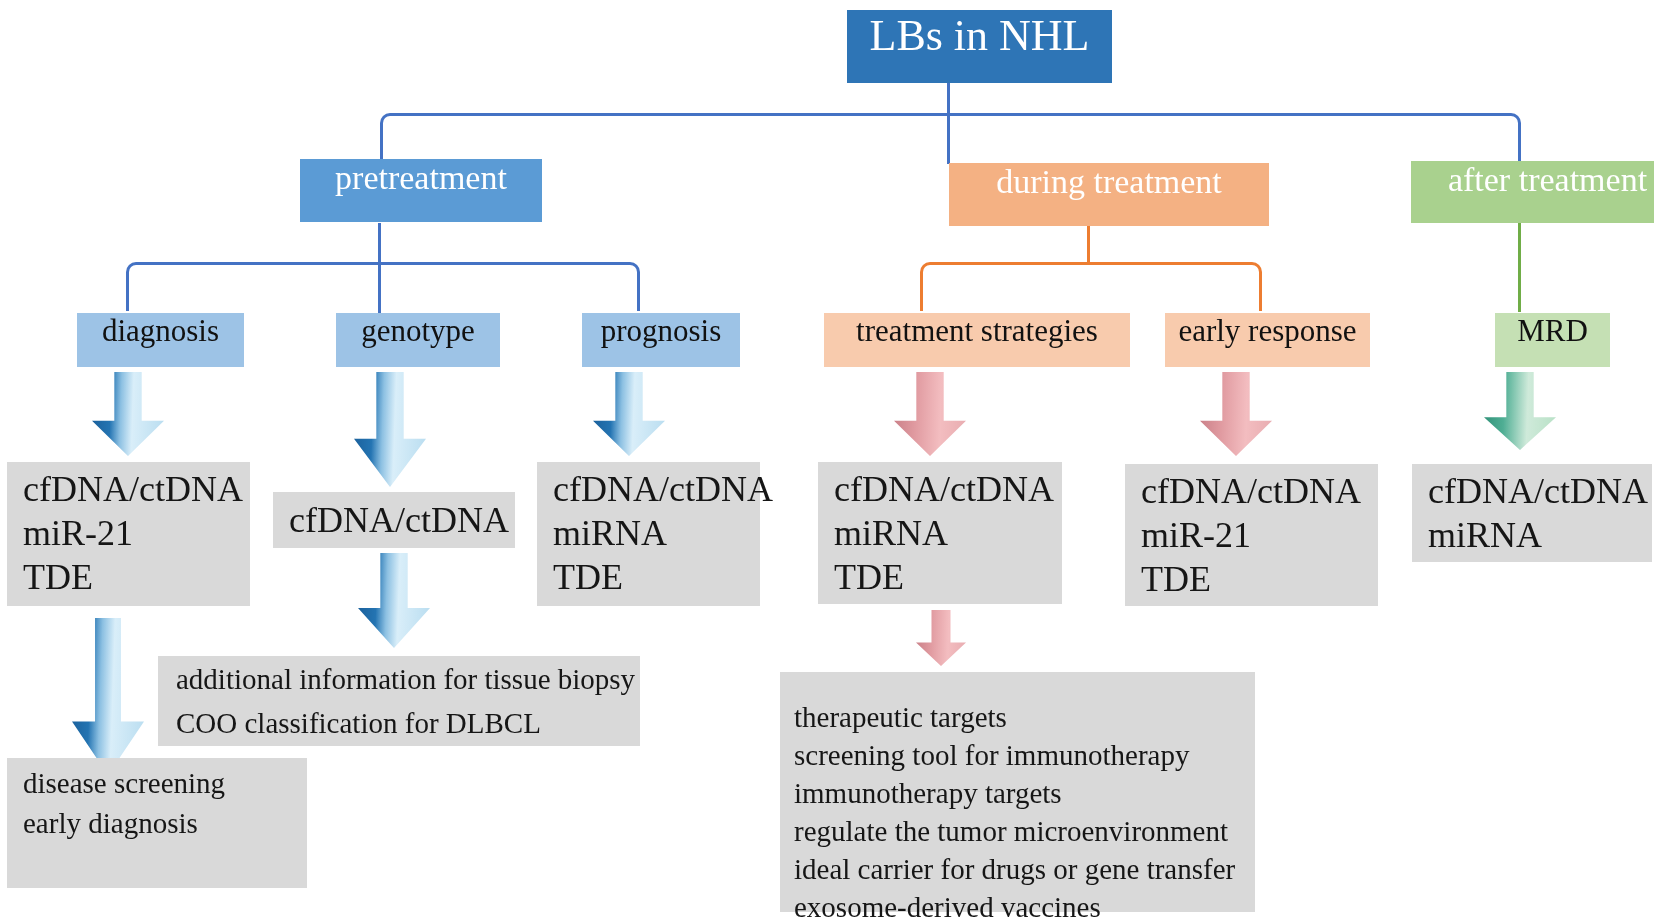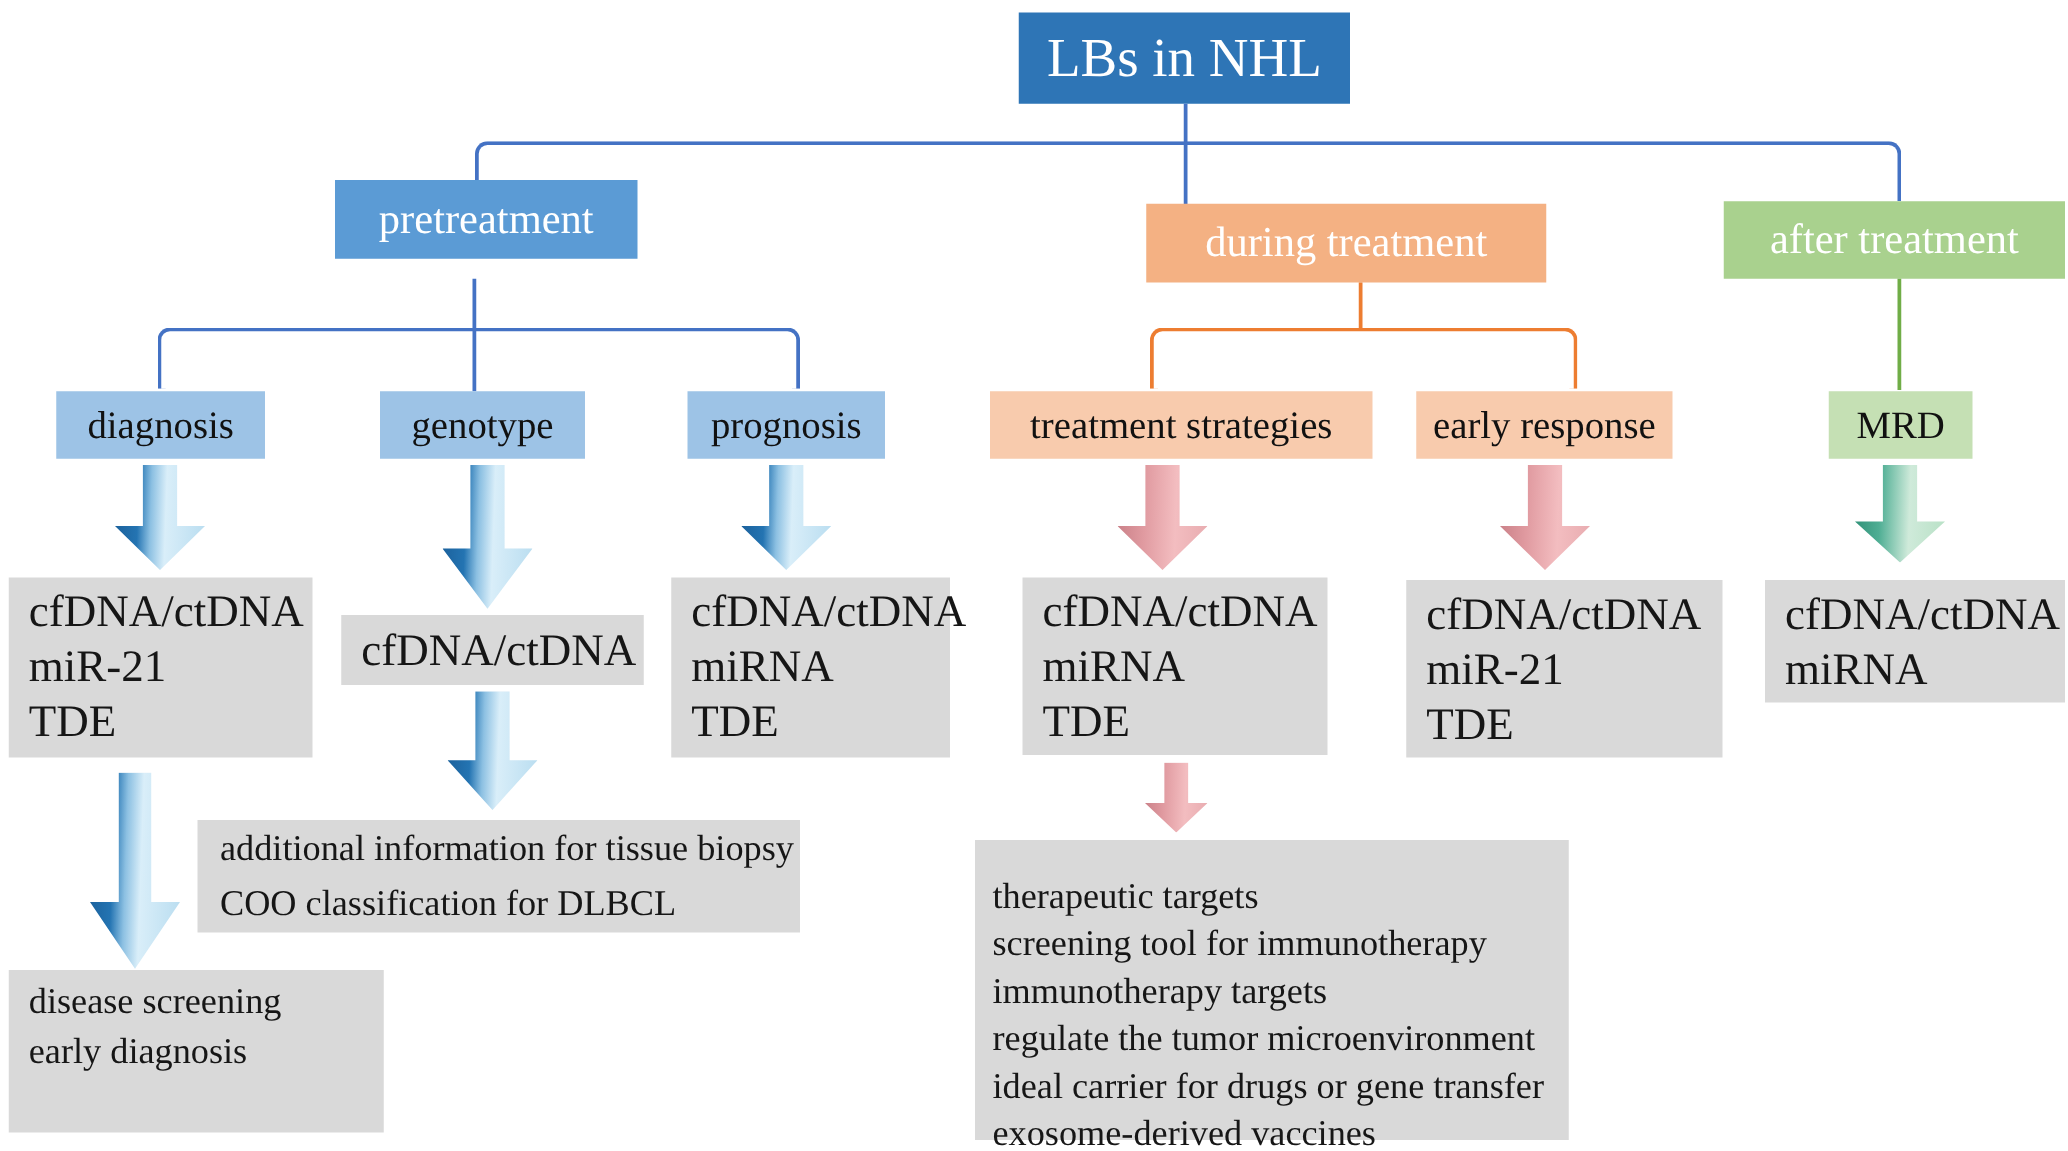--- a/index.html
+++ b/index.html
@@ -1,20 +1,20 @@
 <!DOCTYPE html>
 <html><head>
 <meta charset="utf-8">
 <style>
   html,body{margin:0;padding:0;background:#ffffff;}
   .canvas{
     position:relative;width:1654px;height:921px;background:#ffffff;overflow:hidden;
     font-family:"Liberation Serif","DejaVu Serif",serif;color:#141414;
   }
-  .box{position:absolute;display:flex;align-items:center;justify-content:center;box-sizing:border-box;text-align:center;}
+  .box{position:absolute;display:flex;justify-content:center;box-sizing:border-box;text-align:center;margin-left:32px;}
   .root-box{background:#2e75b6;color:#ffffff;font-size:44px;}
   .lvl1{color:#ffffff;font-size:34px;}
   .bg-blue{background:#5b9bd5;}
   .bg-orange{background:#f4b183;}
   .bg-green{background:#a9d18e;}
   .lvl2{font-size:31px;color:#111111;}
   .bg-lblue{background:#9dc3e6;}
   .bg-lorange{background:#f8cbad;}
   .bg-lgreen{background:#c5e0b4;}
   .gray{position:absolute;background:#d9d9d9;color:#161616;font-size:36px;line-height:44px;
@@ -44,21 +44,21 @@
 
 <div class="canvas">
 
   <div class="box root-box" style="left:815px;top:10px;width:265px;height:73px;">
     <span>LBs in NHL</span>
   </div>
 
   <div class="vline c-blue-bg" style="left:947px;top:83px;height:81px;"></div>
   <div class="bracket c-blue" style="left:380px;top:113px;width:1141px;height:48px;"></div>
 
-  <div class="box lvl1 bg-blue" style="left:268px;top:144px;width:242px;height:63px;">
+  <div class="box lvl1 bg-blue" style="left:268px;top:159px;width:242px;height:63px;">
     <span>pretreatment</span>
   </div>
   <div class="box lvl1 bg-orange" style="left:917px;top:163px;width:320px;height:63px;">
     <span>during treatment</span>
   </div>
   <div class="box lvl1 bg-green" style="left:1379px;top:161px;width:273px;height:62px;">
     <span>after treatment</span>
   </div>
 
   <div class="vline c-blue-bg" style="left:378px;top:223px;height:90px;"></div>
@@ -122,21 +122,21 @@
   </div>
 
   <div class="arrow arrow-long ar-blue" style="left:72px;top:618px;width:72px;height:157px;"></div>
   <div class="arrow ar-blue" style="left:358px;top:553px;width:72px;height:95px;"></div>
   <div class="arrow ar-pink" style="left:916px;top:610px;width:50px;height:56px;"></div>
 
   <div class="gray outcome vcenter" style="left:158px;top:656px;width:482px;height:90px;line-height:44px;padding-left:18px;">
     <span>additional information for tissue biopsy</span>
     <span>COO classification for DLBCL</span>
   </div>
-  <div class="gray outcome" style="left:7px;top:776px;width:300px;height:130px;line-height:40px;">
+  <div class="gray outcome" style="left:7px;top:758px;width:300px;height:130px;line-height:40px;">
     <span>disease screening</span>
     <span>early diagnosis</span>
   </div>
   <div class="gray outcome" style="left:780px;top:672px;width:475px;height:240px;line-height:38px;padding-top:26px;padding-left:14px;">
     <span>therapeutic targets</span>
     <span>screening tool for immunotherapy</span>
     <span>immunotherapy targets</span>
     <span>regulate the tumor microenvironment</span>
     <span>ideal carrier for drugs or gene transfer</span>
     <span>exosome-derived vaccines</span>

